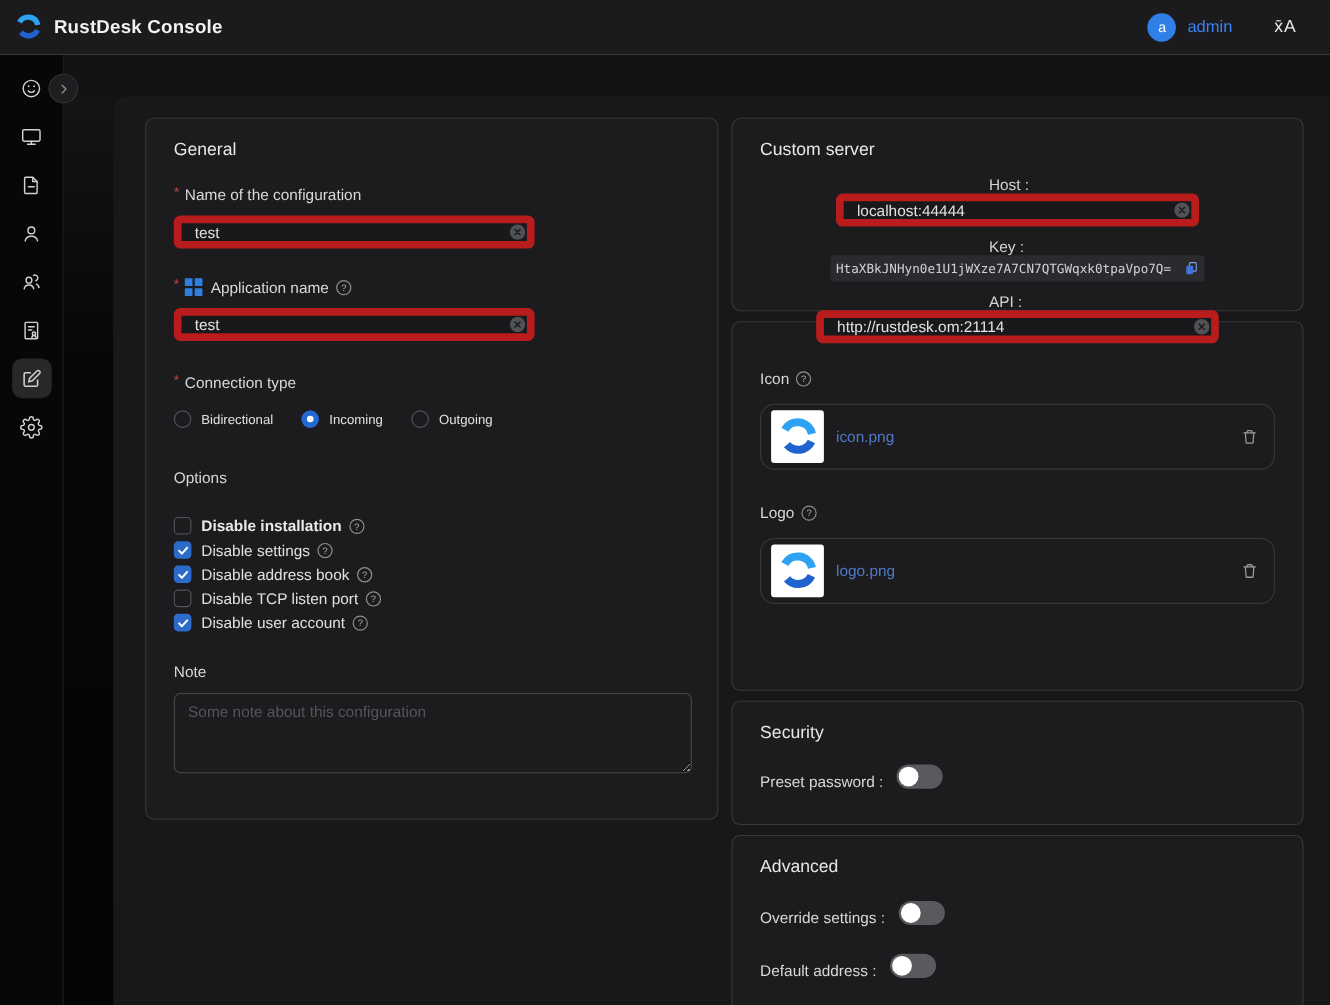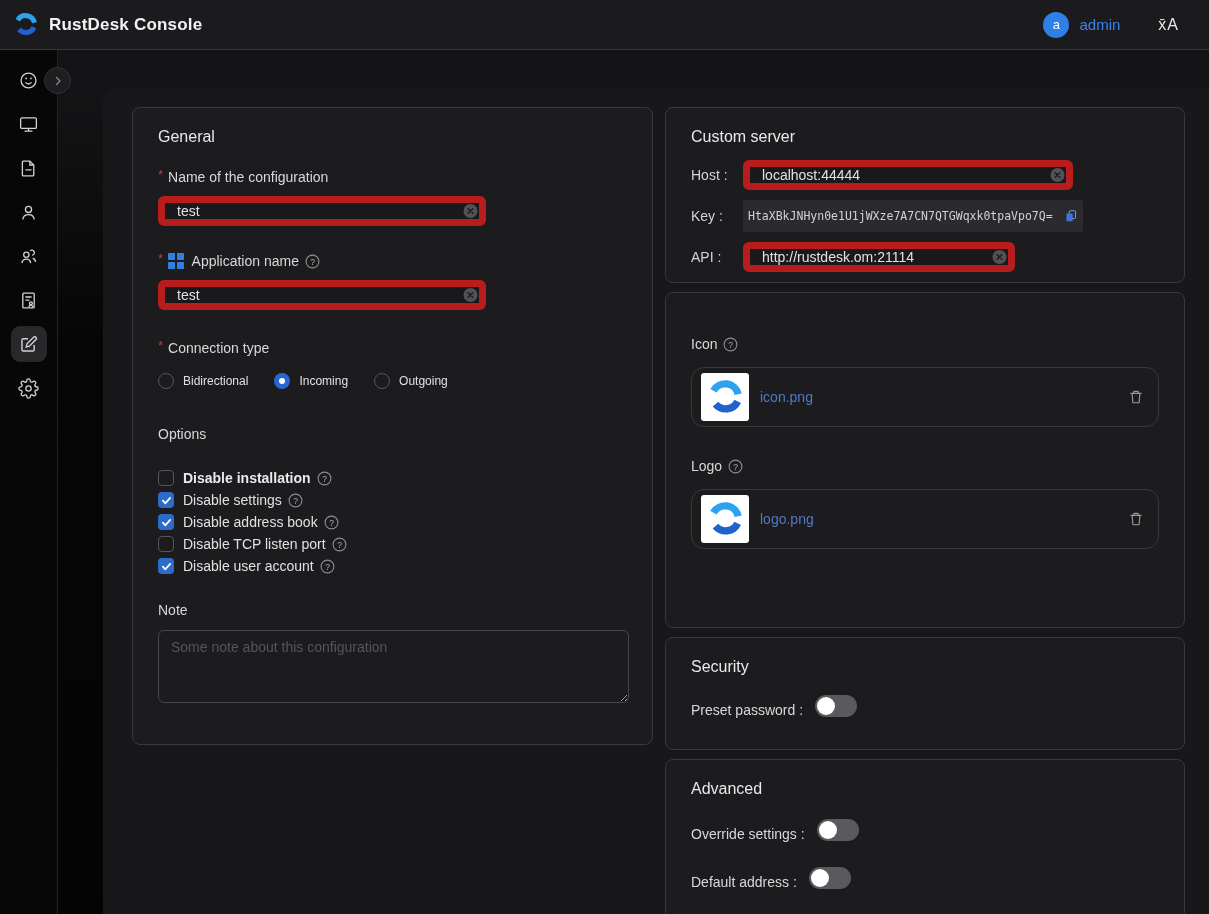--- a/index.html
+++ b/index.html
@@ -87,24 +87,24 @@
   .check-label.bold { font-weight:700; color:#eaeaec; }
 
   textarea {
     width:471px; height:73px; background:#1c1c1e; border:1px solid #47474a; border-radius:6px;
     color:#e2e2e4; font-size:14px; font-family:"Liberation Sans",sans-serif; padding:8px 12px;
     resize:vertical; outline:none;
   }
   textarea::placeholder { color:#55555a; }
 
   
-  .srv-row { display:flex; align-items:center; margin-top:10px; }
+  .srv-row { display:flex; align-items:center; margin-top:10px;flex-direction:column; }
   .srv-label { width:52px; font-size:14px; color:#d4d4d6; flex:0 0 auto; }
   .key-pill {
-    width:340px; height:32px; background:#2b2b2f; border-radius:3px;
+    width:340px; height:24px; background:#2b2b2f; border-radius:3px;
     display:flex; align-items:center; padding:0 5px; gap:4px;
   }
   .key-text {
     font-family:"DejaVu Sans Mono", monospace; font-size:11.5px; color:#d2d2d4;
     white-space:nowrap; overflow:hidden; flex:1;
   }
   .copy-btn { display:flex; cursor:pointer; flex:0 0 auto; }
 
   
   .file-box {
@@ -371,21 +371,21 @@
               <span class="copy-btn">
                 <svg width="14" height="14" viewBox="0 0 20 20">
                     <rect x="7.5" y="2.5" width="9" height="11" rx="1.5" fill="none" stroke="#7ba2ec" stroke-width="1.4"></rect>
                     <rect x="3.5" y="6.5" width="9" height="11" rx="1.5" fill="#3f74dd"></rect>
                   </svg>
               </span>
             </div>
           </div>
           <div class="srv-row">
             <div class="srv-label">API :</div>
-            <div class="input-wrap" style="width:272px">
+            <div class="input-wrap" style="width:366px">
               <input type="text" value="http://rustdesk.om:21114" style="">
               <span class="clear-btn">
                 <svg width="15" height="15" viewBox="0 0 15 15">
                     <circle cx="7.5" cy="7.5" r="7" fill="#515156"></circle>
                     <path d="M5.2 5.2l4.6 4.6M9.8 5.2l-4.6 4.6" stroke="#1c1c1e" stroke-width="1.4" stroke-linecap="round"></path>
                   </svg>
               </span>
             </div>
           </div>
         </div>

